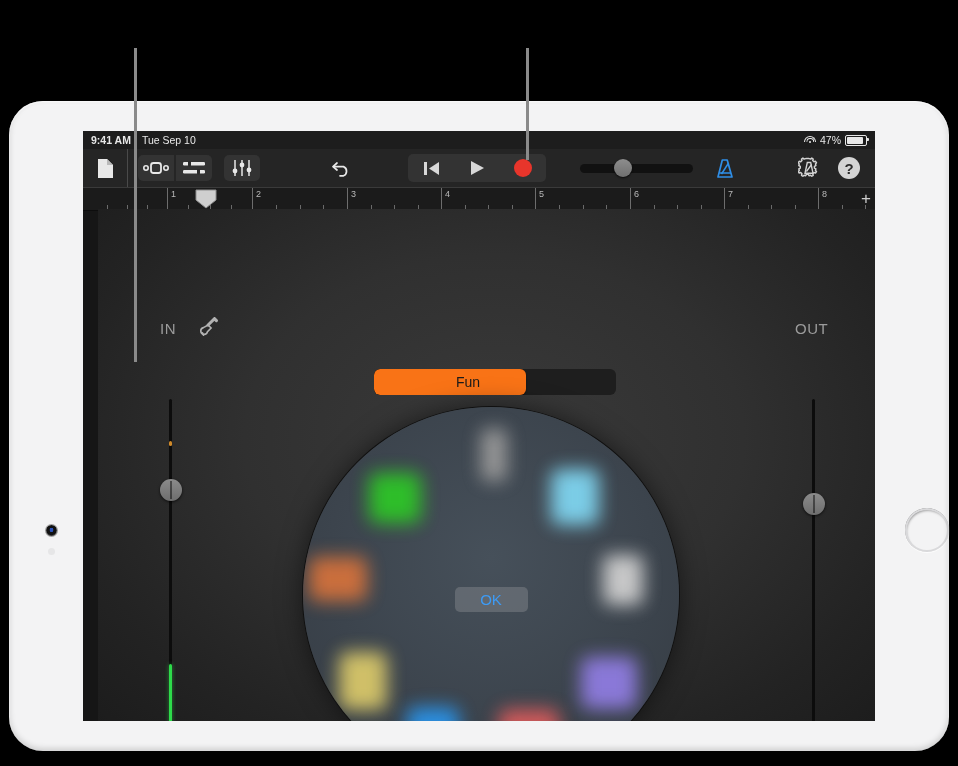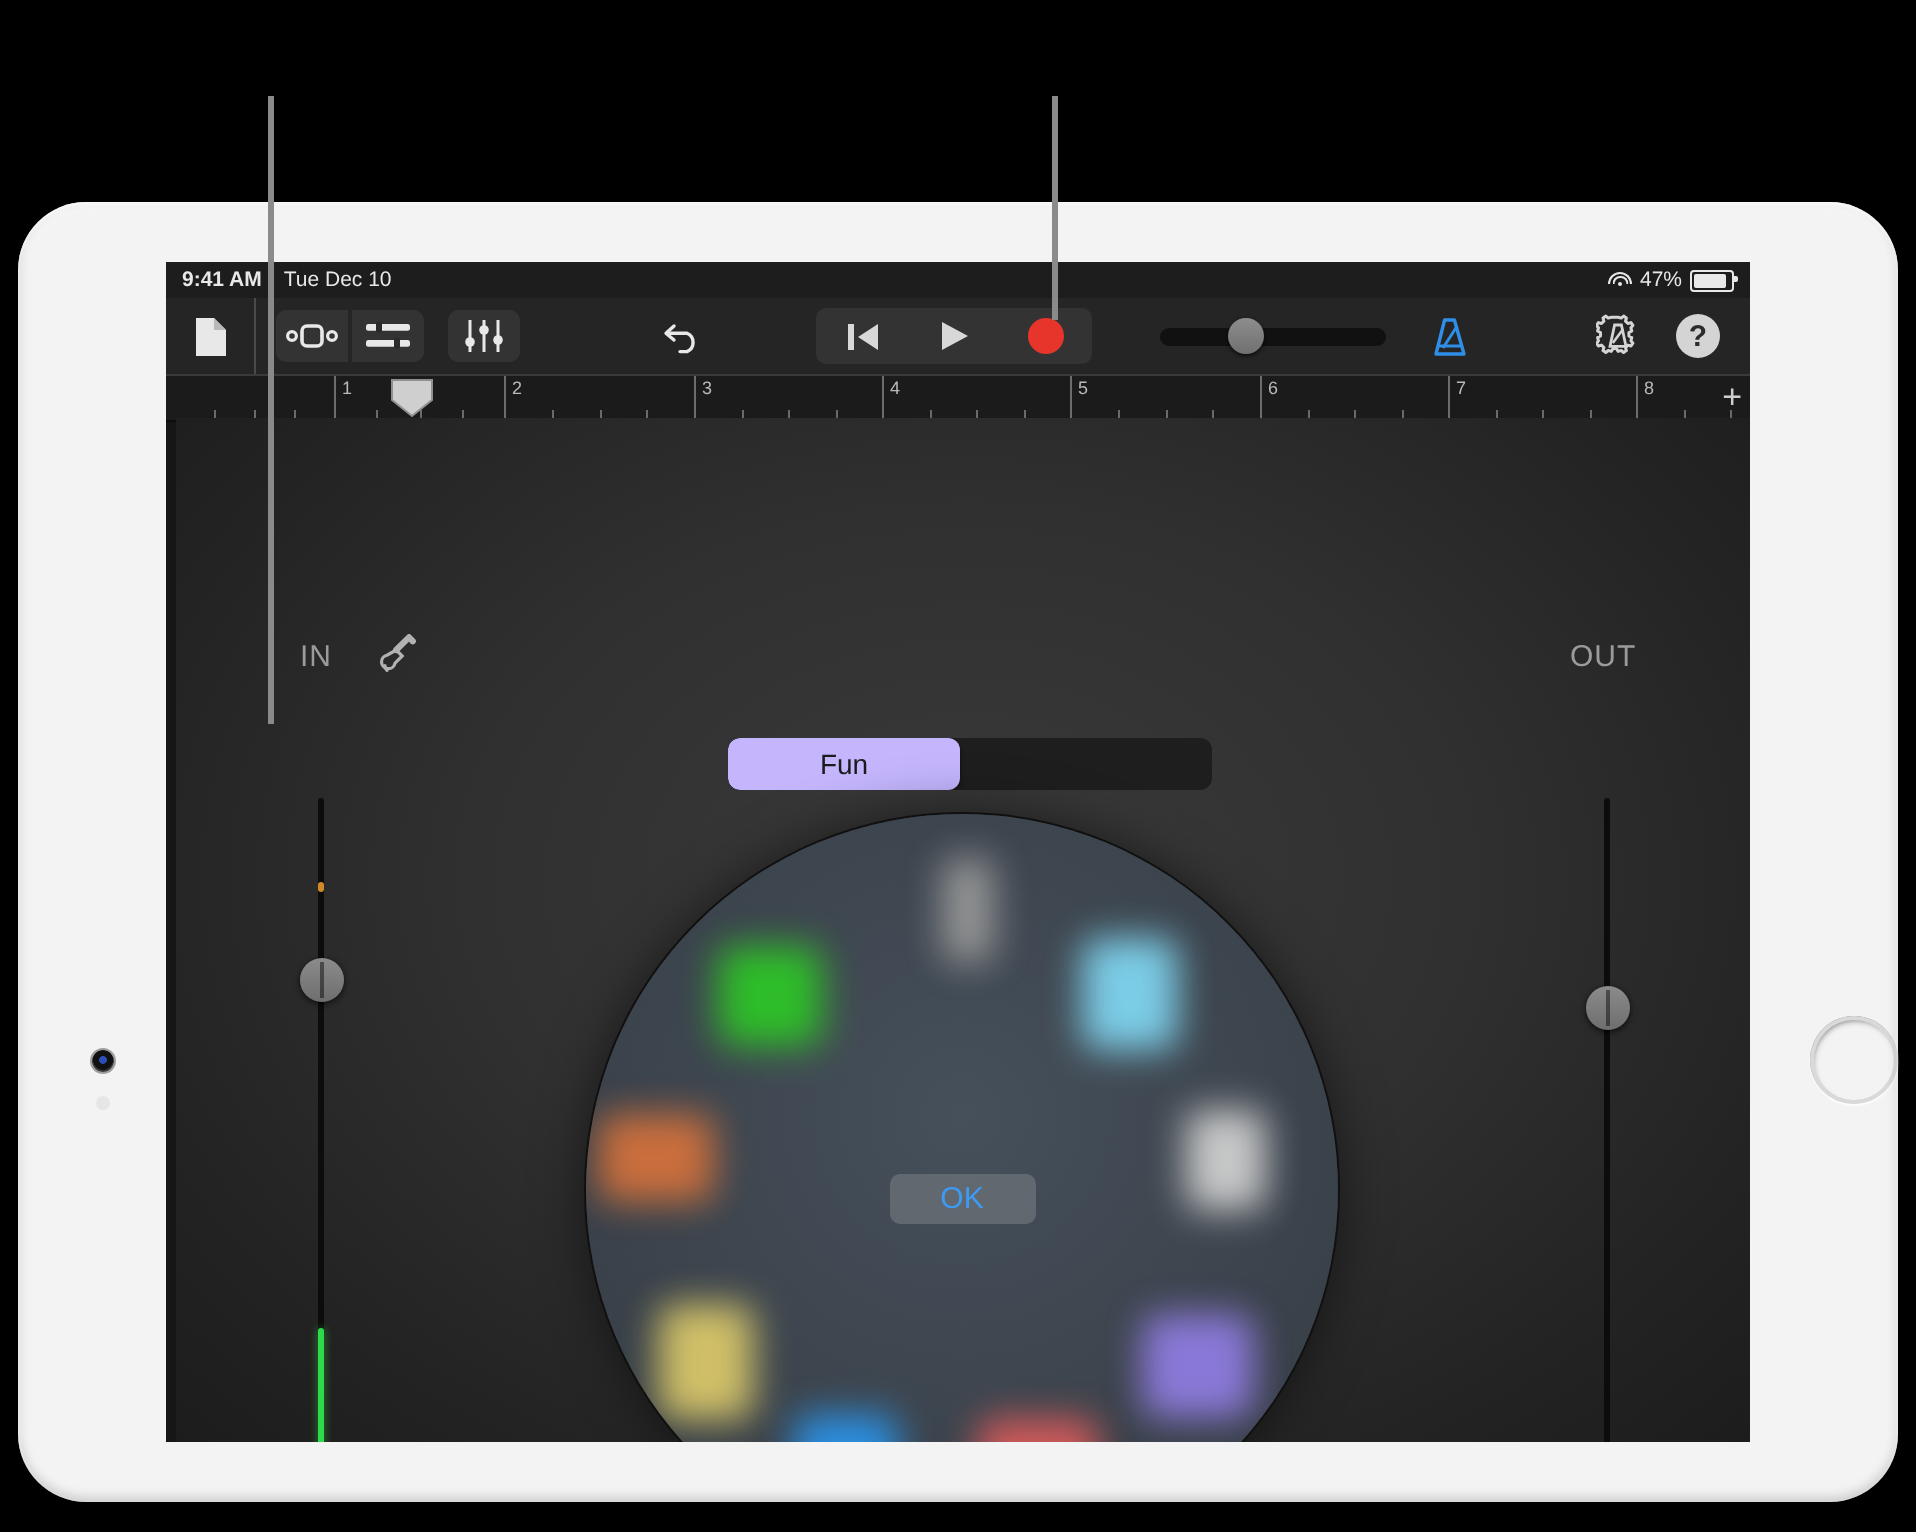--- a/index.html
+++ b/index.html
@@ -47,26 +47,26 @@
   .divider{width:1px;height:38px;background:#4a4a4a;}
 
   
   #ruler{position:absolute;left:0;top:56px;width:792px;height:22px;background:#1b1b1b;border-top:1px solid #3a3a3a;border-bottom:1px solid #0d0d0d;}
   #ruler .bar{position:absolute;top:0;bottom:0;border-left:1px solid #6d6d6d;}
   #ruler .bar span{position:absolute;left:3px;top:1px;font-size:9px;color:#b9b9b9;}
   #ruler .tick{position:absolute;bottom:0;width:1px;height:5px;background:#6a6a6a;}
   #playhead{position:absolute;top:1px;width:22px;height:20px;z-index:5;}
 
   
-  #main{position:absolute;left:5px;top:78px;width:792px;height:512px;
+  #main{position:absolute;left:15px;top:78px;width:792px;height:512px;
         background:radial-gradient(ellipse 70% 80% at 50% 45%,#3a3a3a 0%,#303030 45%,#232323 78%,#1c1c1c 100%);}
 
   .seg{position:absolute;display:flex;border-radius:6px;overflow:hidden;background:#1e1e1e;}
   .seg div{font-size:14px;display:flex;align-items:center;justify-content:center;}
-  .seg .on{background:#c4b5fd;color:#1b1b1b;border-radius:6px;box-shadow:0 1px 2px rgba(0,0,0,.5);}
+  .seg .on{background:#f97316;color:#1b1b1b;border-radius:6px;box-shadow:0 1px 2px rgba(0,0,0,.5);padding-left:36px;}
   .seg .off{color:#cfcfcf;}
 
   .io-label{position:absolute;font-size:15px;color:#9b9b9b;letter-spacing:.5px;}
   .fader-track{position:absolute;width:3px;background:#0c0c0c;border-radius:2px;}
   .fader-knob{position:absolute;width:22px;height:22px;border-radius:50%;
       background:linear-gradient(180deg,#8b8b8b,#6e6e6e);box-shadow:0 1px 3px rgba(0,0,0,.7);}
   .fader-knob:after{content:"";position:absolute;left:50%;top:2px;bottom:2px;width:1.5px;margin-left:-.75px;background:rgba(0,0,0,.45);}
   .meter{position:absolute;width:3px;border-radius:2px;}
 
   
@@ -90,21 +90,21 @@
   <div id="ipad">
     <div id="camera"></div>
     <div id="sensor"></div>
     <div id="homebtn"></div>
   </div>
 
   <div id="screen">
 
     <div id="statusbar">
       <span class="time">9:41 AM</span>
-      <span class="date">Tue Dec 10</span>
+      <span class="date">Tue Sep 10</span>
       <span class="right">
         <span class="wifi">
             <i class="a"></i>
             <i class="b"></i>
             <i class="c"></i>
           </span>
         <span>47%</span>
         <span class="batt">
             <i></i>
           </span>

